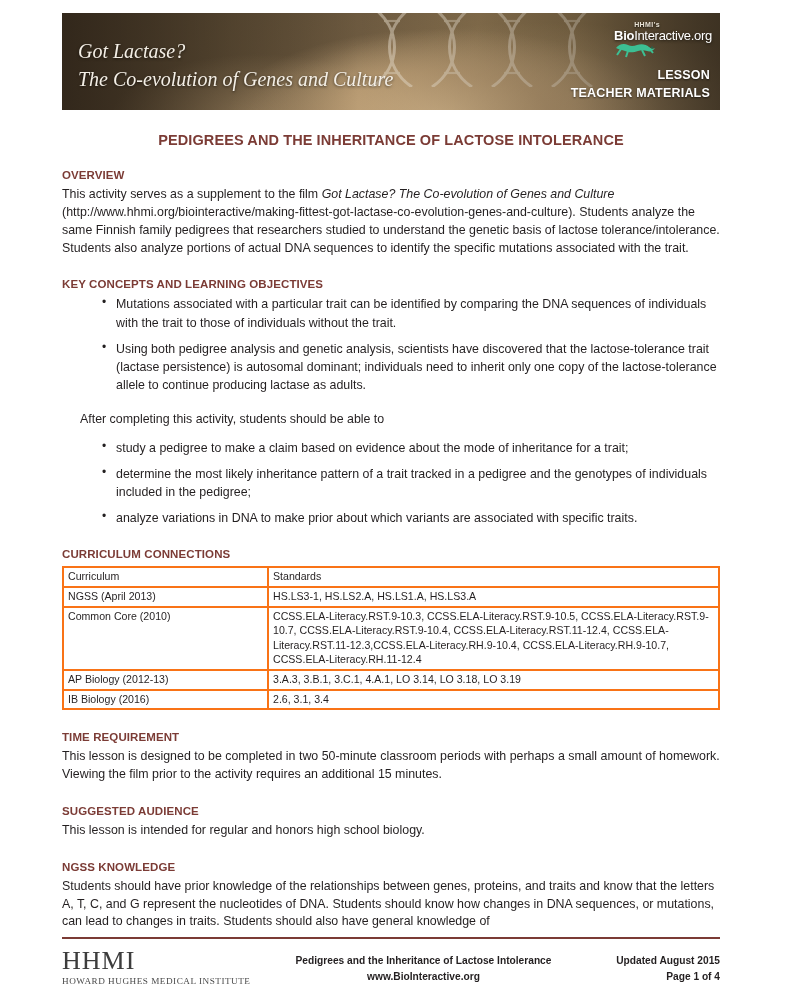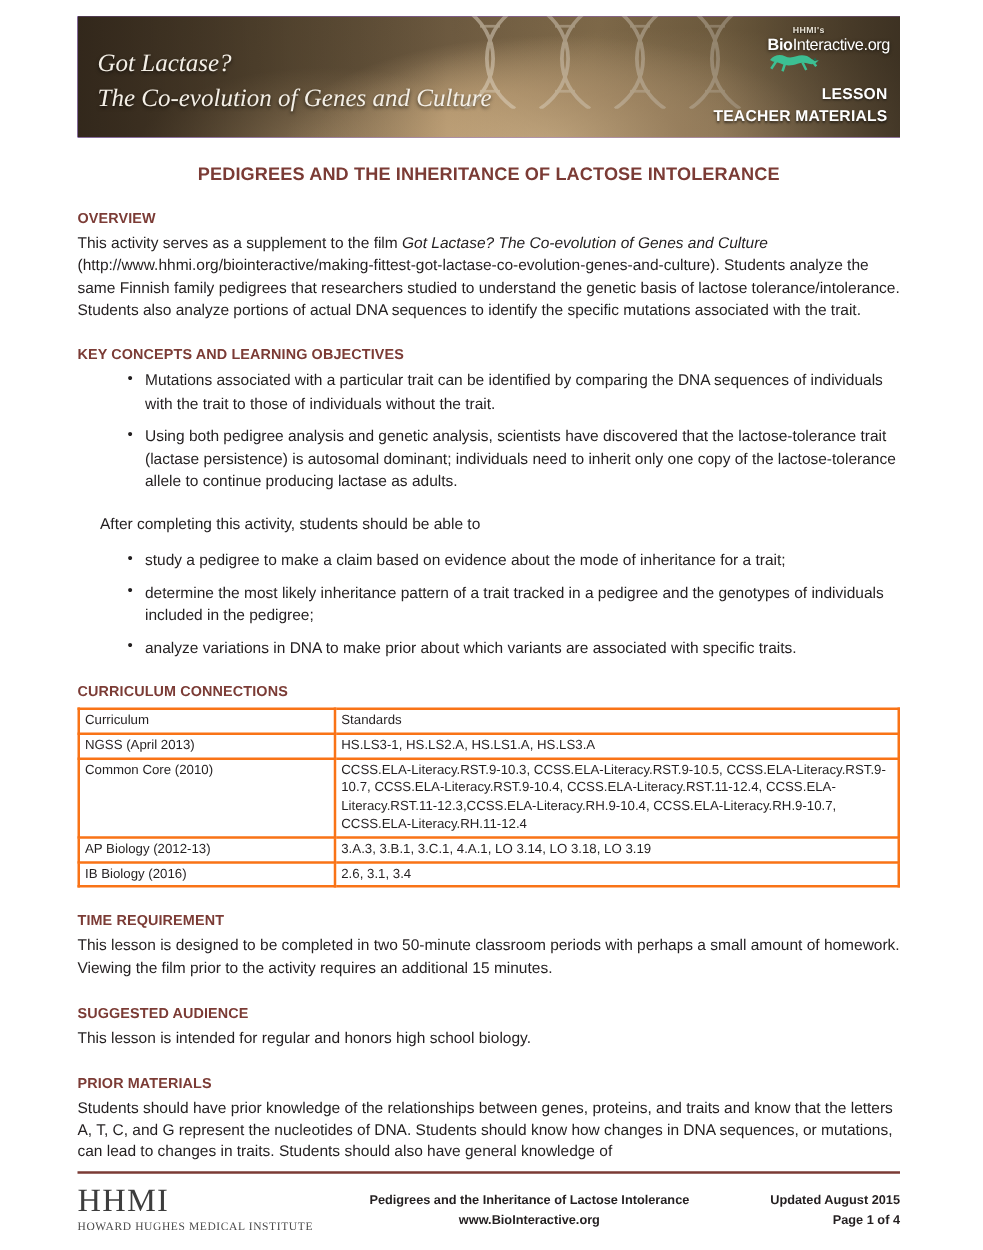--- a/index.html
+++ b/index.html
@@ -23,21 +23,21 @@
     padding: 13px 66px 0 62px;
     position: relative;
   }
 
   
   .banner {
     position: relative;
     height: 97px;
     width: 658px;
     overflow: hidden;
-    background: #6d28d9;
+    background: #7f1d1d;
   }
   .banner-photo {
     position: absolute;
     inset: 0;
     background:
       radial-gradient(ellipse 300px 120px at 58% 105%, #cdb086 0%, #b79a72 35%, rgba(150,124,92,0) 72%),
       radial-gradient(ellipse 420px 150px at 72% 118%, #c4a87e 0%, rgba(150,124,92,0) 70%),
       radial-gradient(ellipse 200px 90px at 30% 112%, #a78d68 0%, rgba(120,99,74,0) 75%),
       linear-gradient(100deg, #4a3c2a 0%, #5a4a33 22%, #6d5a40 45%, #8a7350 62%, #7d6846 80%, #5f4f37 100%);
   }
@@ -341,21 +341,21 @@
       </tr>
     </tbody>
   </table>
 
   <h2 class="section">TIME REQUIREMENT</h2>
   <p class="body">This lesson is designed to be completed in two 50-minute classroom periods with perhaps a small amount of homework. Viewing the film prior to the activity requires an additional 15 minutes.</p>
 
   <h2 class="section">SUGGESTED AUDIENCE</h2>
   <p class="body">This lesson is intended for regular and honors high school biology.</p>
 
-  <h2 class="section">PRIOR MATERIALS</h2>
+  <h2 class="section">NGSS KNOWLEDGE</h2>
   <p class="body">Students should have prior knowledge of the relationships between genes, proteins, and traits and know that the letters A, T, C, and G represent the nucleotides of DNA. Students should know how changes in DNA sequences, or mutations, can lead to changes in traits. Students should also have general knowledge of</p>
 
   <div class="footer">
     <div class="footer-rule"></div>
     <div class="footer-cols">
       <div class="footer-left">
         <div class="hhmi-wordmark">HHMI</div>
         <div class="hhmi-sub">HOWARD HUGHES MEDICAL INSTITUTE</div>
       </div>
       <div class="footer-center">

